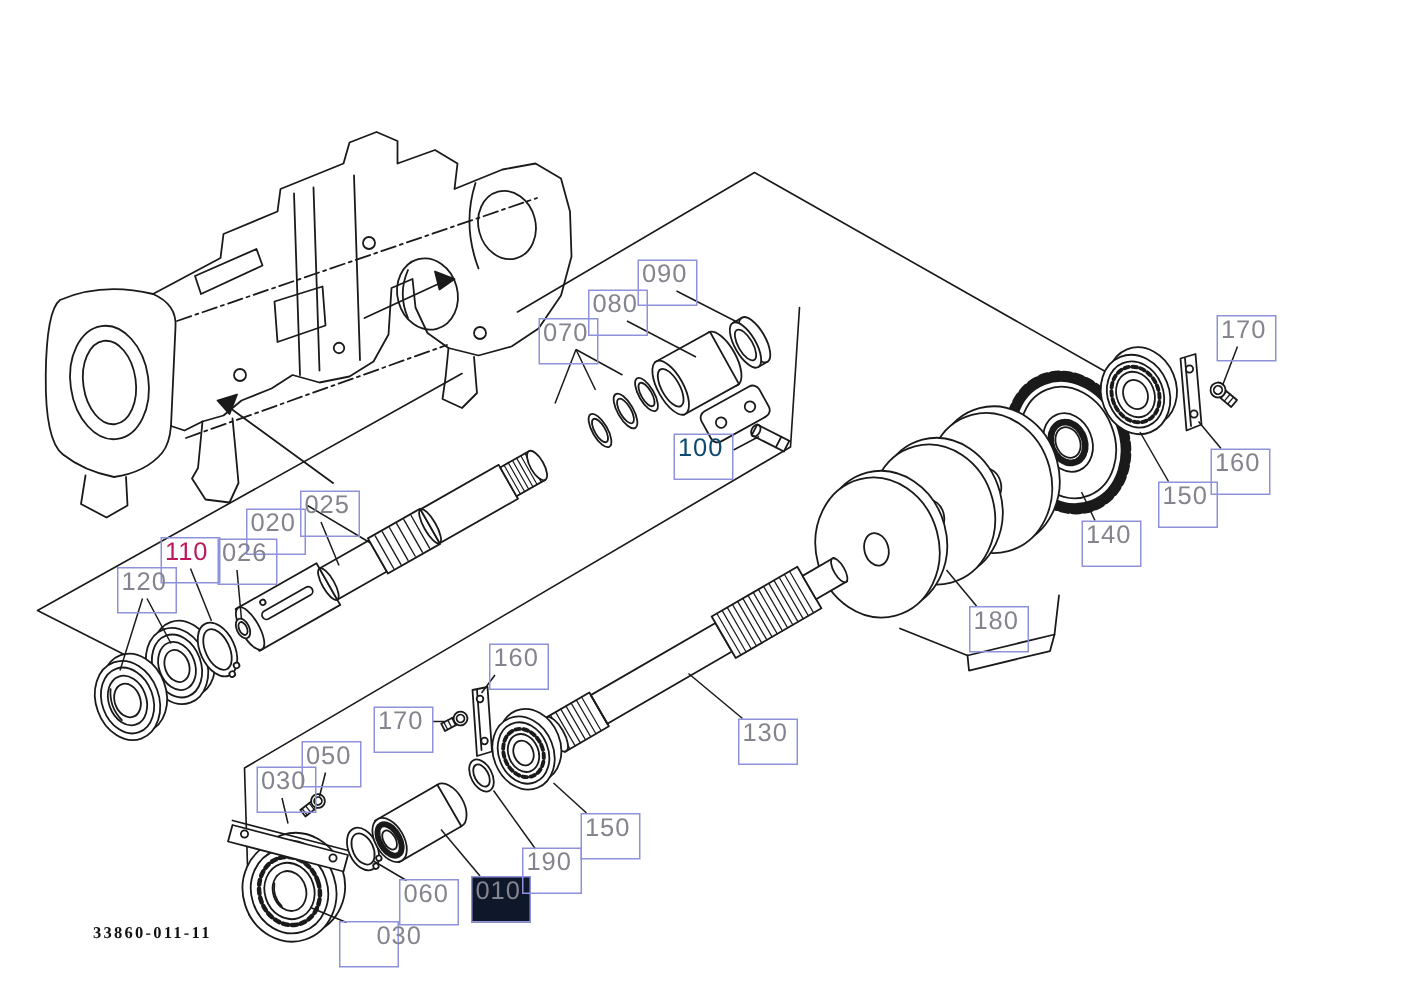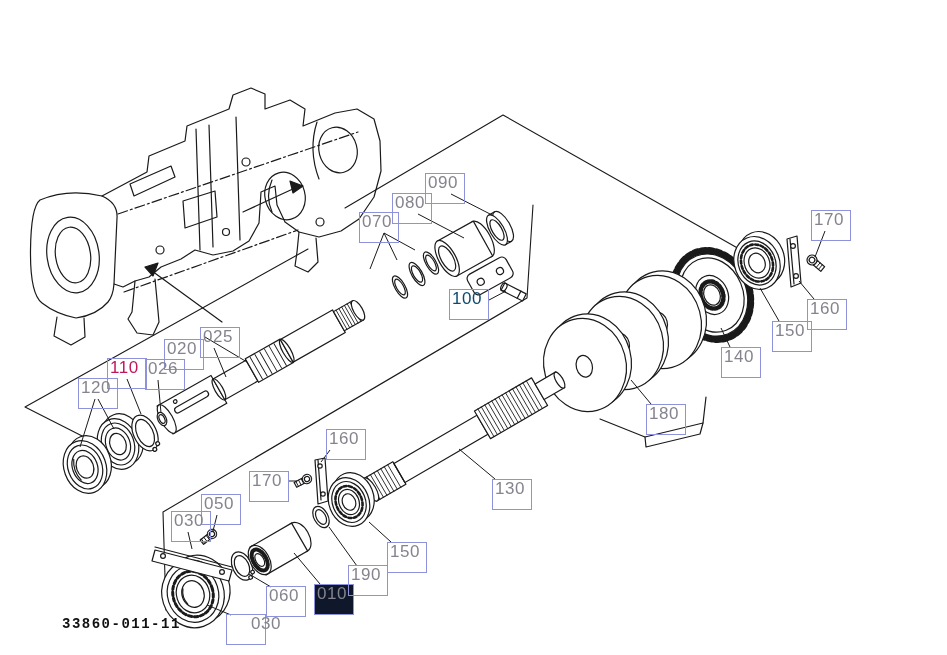--- a/index.html
+++ b/index.html
@@ -10,22 +10,22 @@
   #labels{position:absolute;left:0;top:0;width:947px;height:655px;}
   .part-label{
     position:absolute;box-sizing:border-box;width:40px;height:31px;
     border:1.4px solid #8d92da;color:#84848e;background:transparent;
     font-family:"Liberation Sans",sans-serif;font-size:17px;line-height:18px;
     letter-spacing:0.6px;padding-left:2px;cursor:pointer;user-select:none;
   }
   .part-label.highlighted{background:#b9f1b3;}
   .drawing-number{
     position:absolute;left:62px;top:616px;
-    font-family:Liberation Mono, monospace;
-    font-size:14px;font-weight:bold;letter-spacing:1.5px;color:#111111;
+    font-family:Liberation Serif, serif;
+    font-size:11px;font-weight:bold;letter-spacing:1.5px;color:#111111;
   }
 </style>
 </head>
 <body>
 
 <div id="stage">
 
   <svg id="drawing" width="947" height="655" viewBox="0 0 947 655" fill="none" stroke="#1a1a1a" stroke-width="1.2" stroke-linecap="round" stroke-linejoin="round">
 
     <g stroke-width="1.1">

